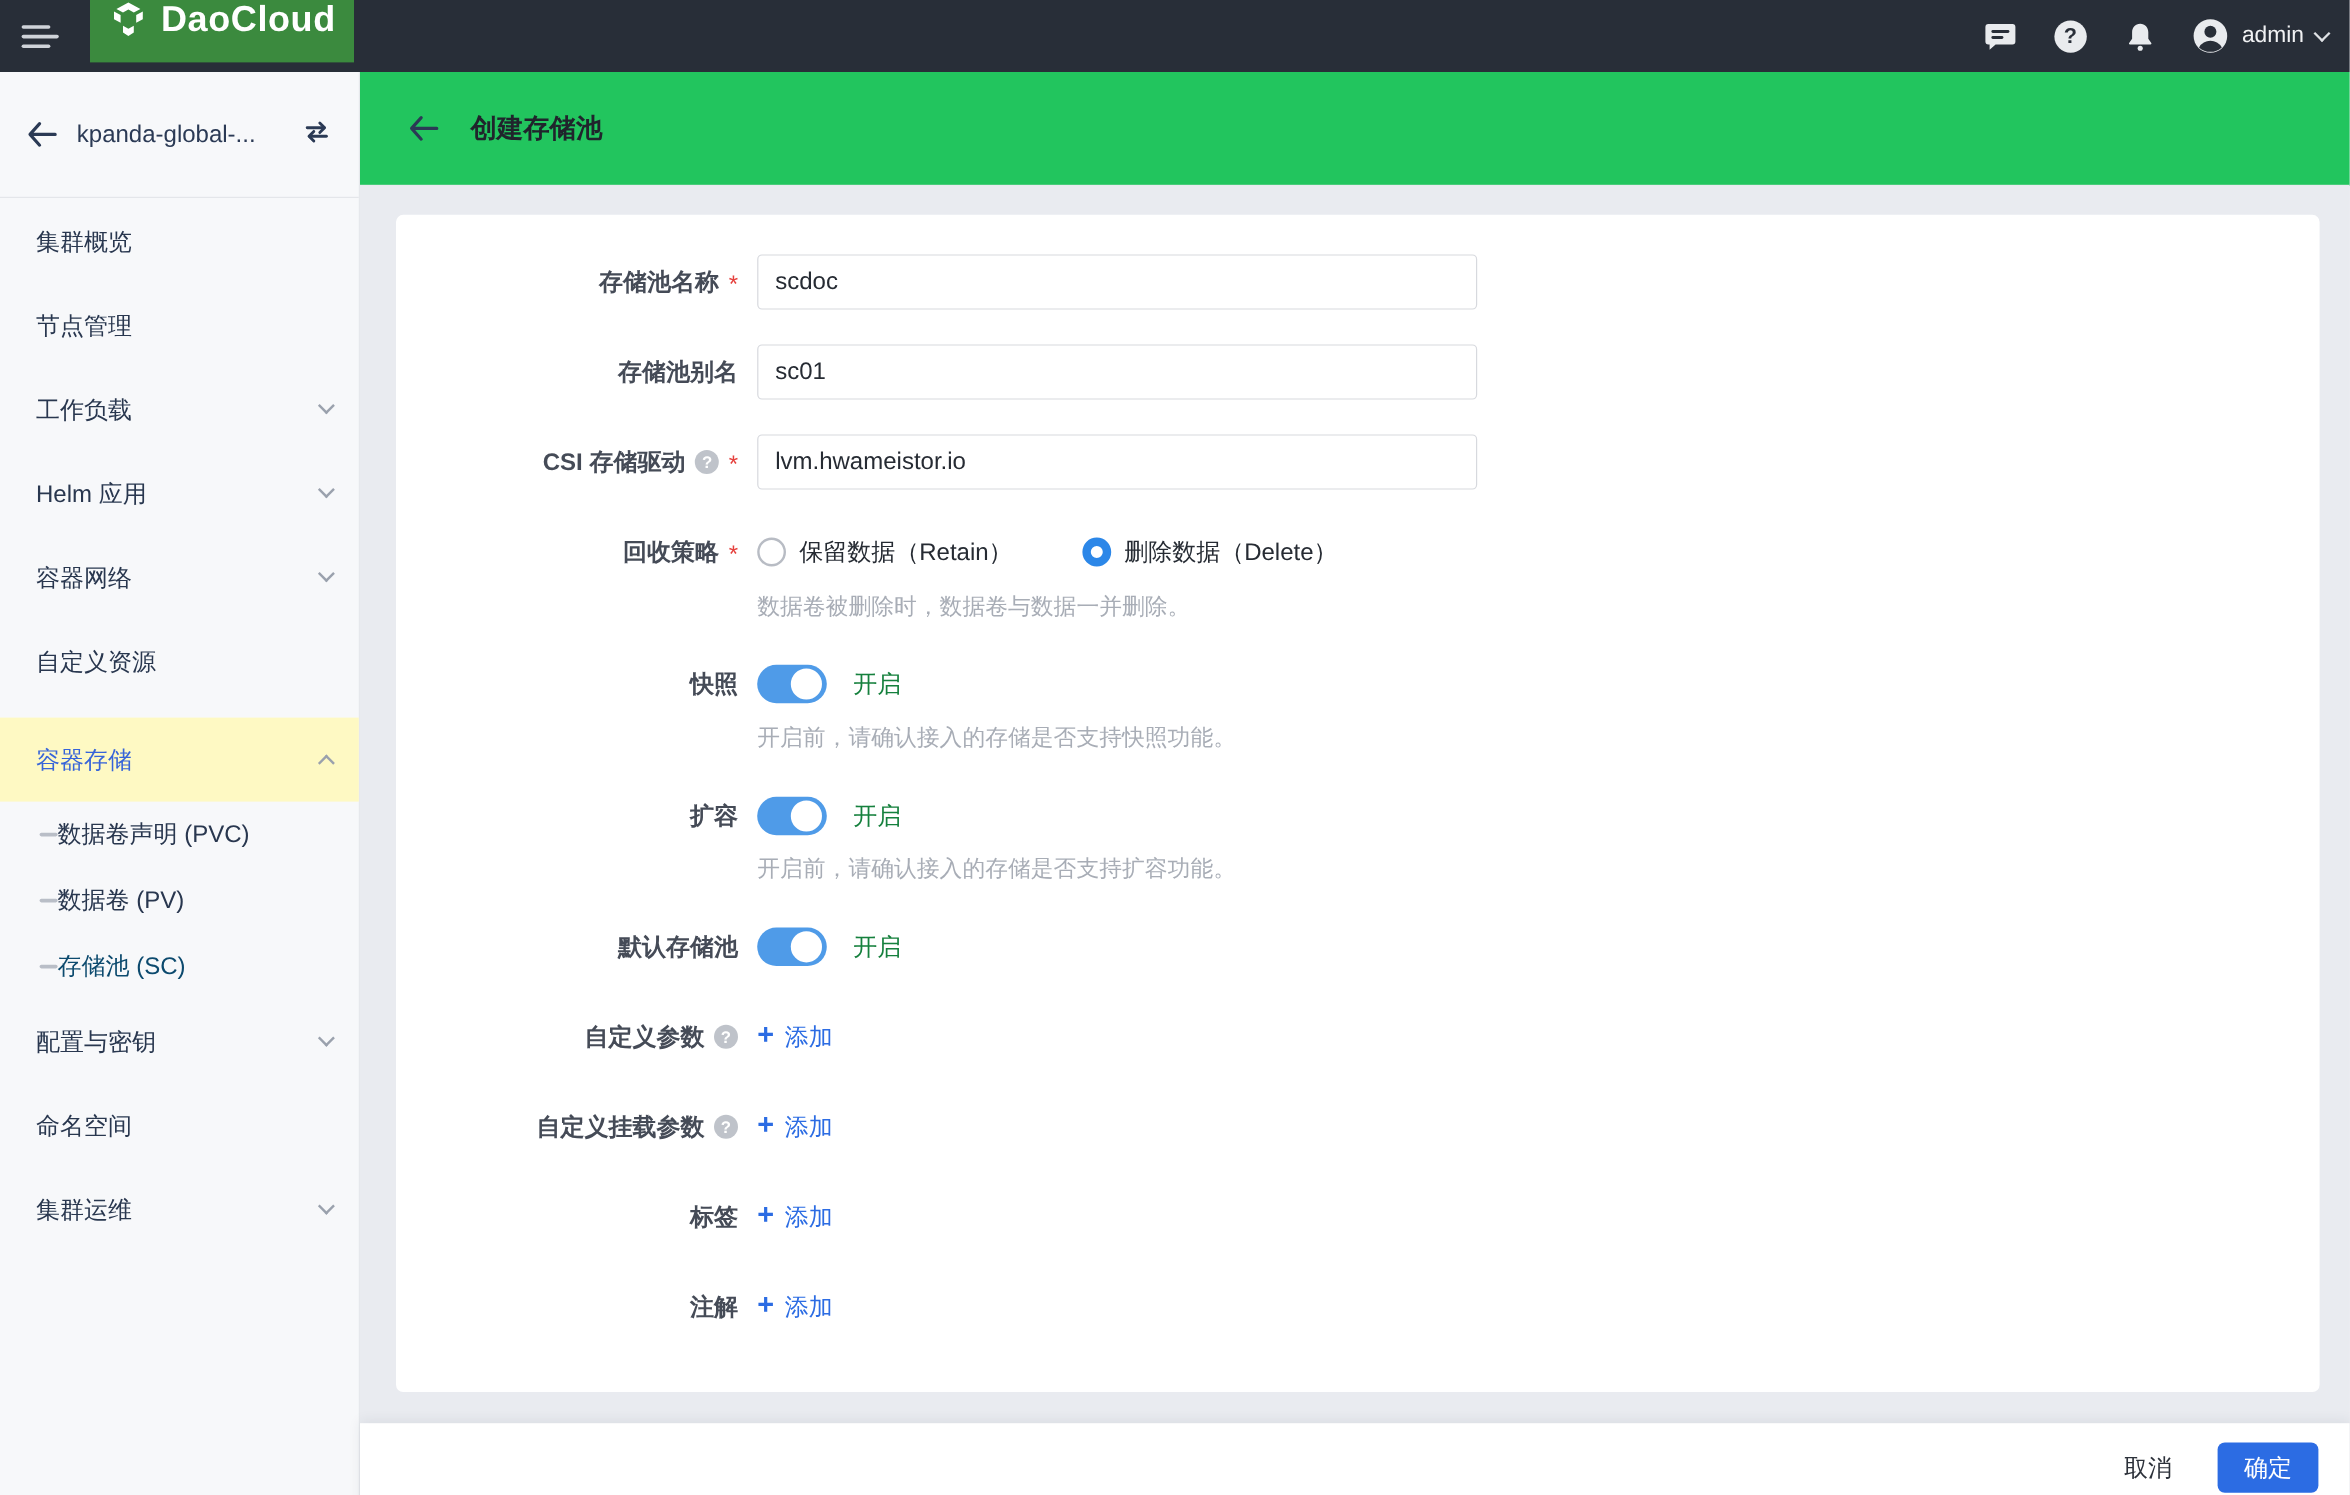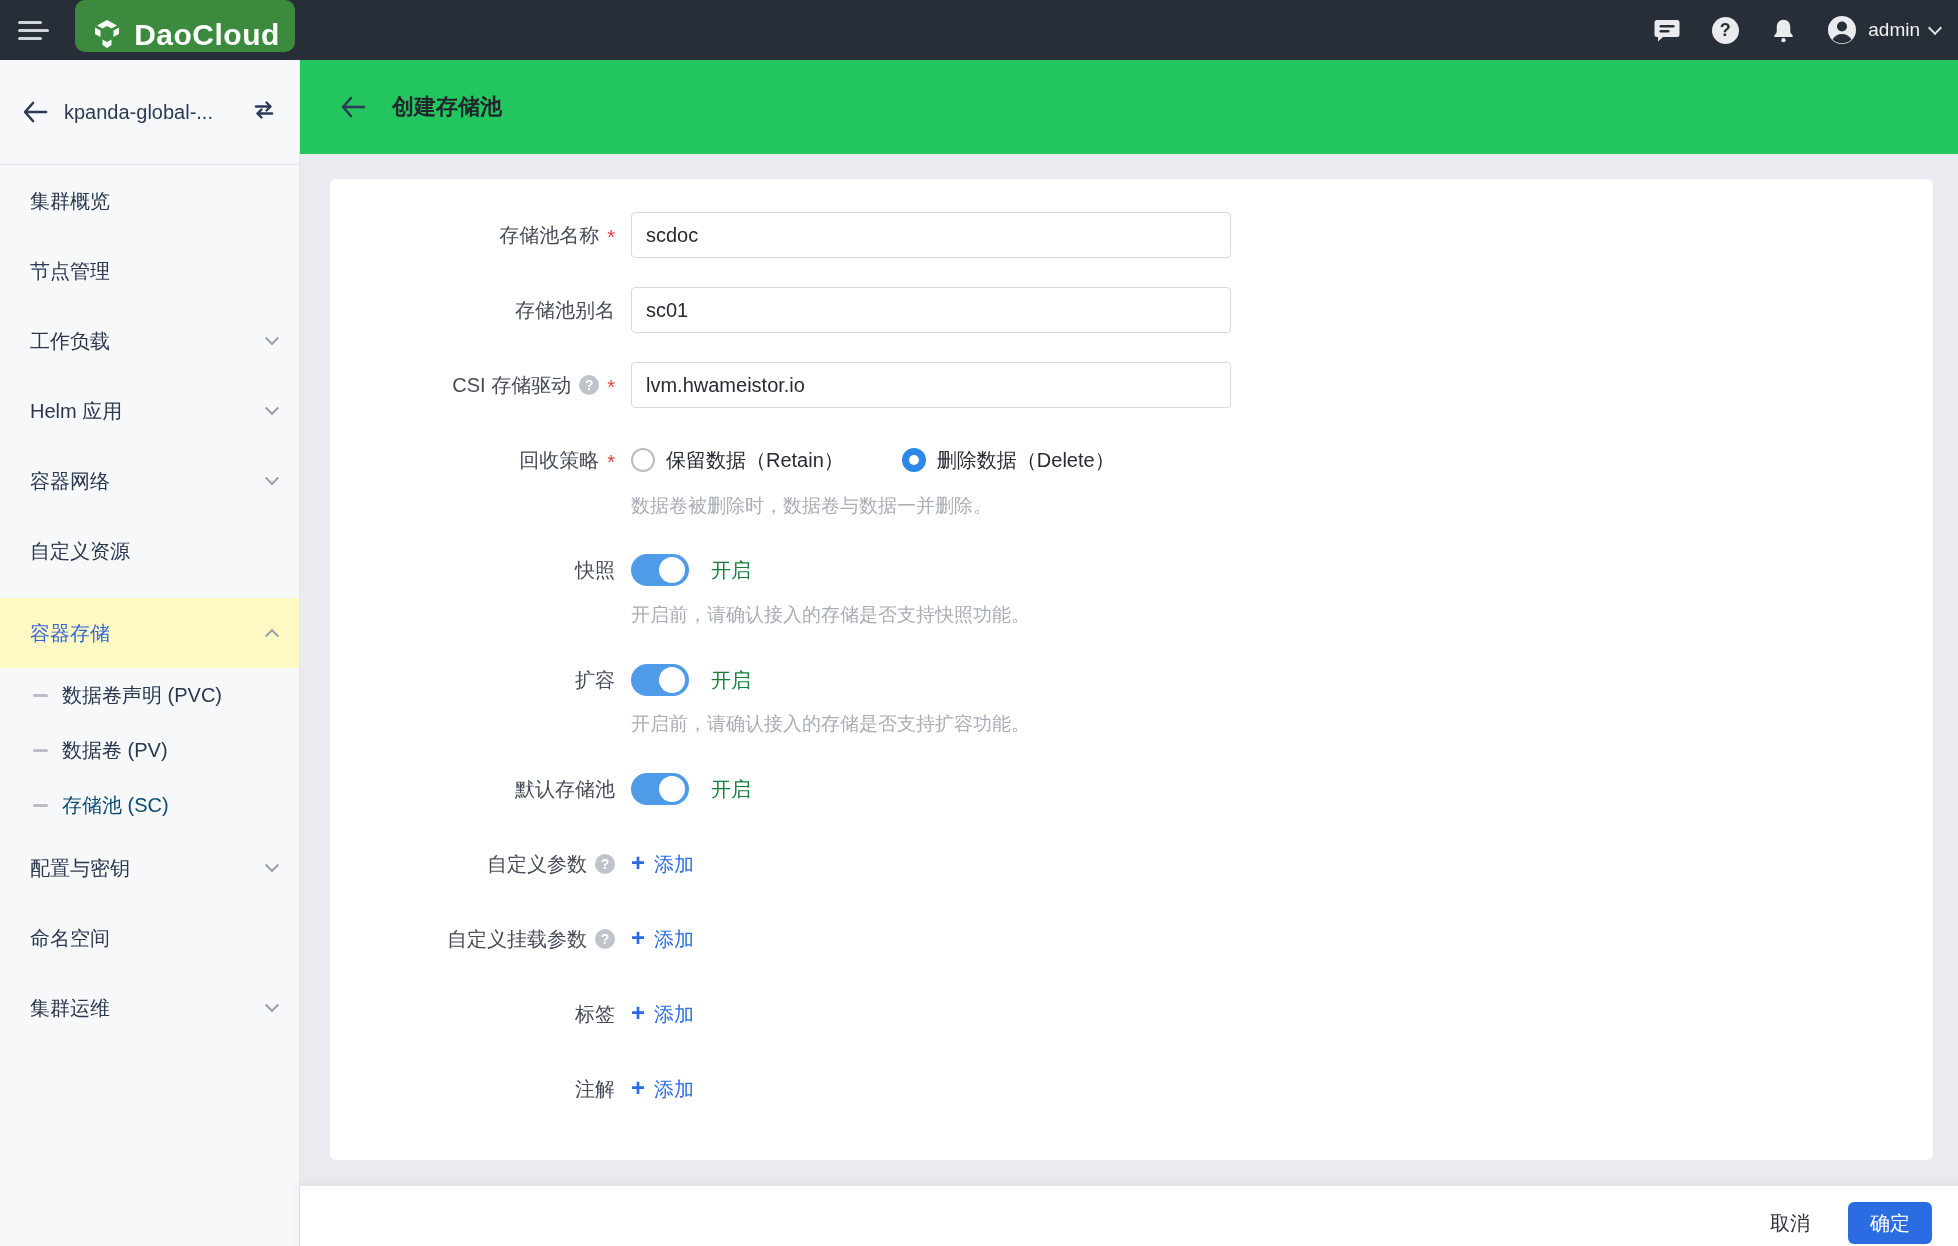--- a/index.html
+++ b/index.html
@@ -6,21 +6,21 @@
   html,body { width:1958px; height:1246px; overflow:hidden;
     font-family:"Liberation Sans","DejaVu Sans",sans-serif; background:#e9ebf0; }
 
   
   .topbar { position:absolute; left:0; top:0; width:1958px; height:60px; background:#282e38; z-index:30; }
   .hamburger { position:absolute; left:18px; top:14px; width:36px; height:32px; display:flex;
     flex-direction:column; justify-content:center; gap:5px; cursor:pointer; }
   .hamburger i { display:block; height:3px; border-radius:2px; background:#cfd3d9; }
   .hamburger i:nth-child(1){ width:24px; } .hamburger i:nth-child(2){ width:31px; } .hamburger i:nth-child(3){ width:24px; }
   .logo { position:absolute; left:75px; top:0; width:220px; height:52px; background:#3b8a3e;
-    display:flex; align-items:flex-end; justify-content:center; gap:10px;border-radius:10px; }
+    display:flex; align-items:flex-start; justify-content:center; gap:10px; }
   .logo-text { color:#fff; font-size:30px; font-weight:bold; letter-spacing:.5px; }
   .tb-right { position:absolute; right:18px; top:0; height:60px; display:flex; align-items:center; gap:28px; }
   .tb-ic { width:30px; height:30px; display:flex; align-items:center; justify-content:center; cursor:pointer; }
   .help-circle { width:27px; height:27px; border-radius:50%; background:#e9ebee; color:#282e38;
     display:flex; align-items:center; justify-content:center; font-size:18px; font-weight:bold; }
   .tb-user { display:flex; align-items:center; gap:10px; cursor:pointer; }
   .tb-user span { color:#f0f1f3; font-size:19px; }
   .chev-w { width:10px; height:10px; border-right:2px solid #dfe1e5; border-bottom:2px solid #dfe1e5;
     transform:rotate(45deg); margin-top:-4px; }
 
@@ -30,38 +30,38 @@
   .side-head { height:105px; border-bottom:1px solid #e4e6ea; display:flex; align-items:center; padding:0 22px; gap:16px; }
   .side-head .cluster { font-size:20px; font-weight:500; color:#2b3a55; flex:1; white-space:nowrap; overflow:hidden; }
   .side-menu { padding-top:1px; }
   .side-item { height:70px; display:flex; align-items:center; padding:0 22px 0 30px; cursor:pointer; }
   .side-item .lbl { font-size:20px; font-weight:500; color:#29374f; flex:1; }
   .side-item.active { background:#fef9c3;margin-top:12px; }
   .side-item.active .lbl { color:#3664d9; }
   .chev-g { width:10px; height:10px; border-right:2px solid #9aa1ad; border-bottom:2px solid #9aa1ad; }
   .chev-g.down { transform:rotate(45deg) translate(-2px,-2px); }
   .chev-g.up { transform:rotate(-135deg) translate(-2px,-2px); }
-  .side-sub { height:55px; display:flex; align-items:center; padding-left:33px; gap:14px; cursor:pointer; }
+  .side-sub { height:55px; display:flex; align-items:center; padding-left:33px; cursor:pointer; }
   .dash { width:15px; height:3px; border-radius:2px; background:#b9bec7; }
   .side-sub .lbl { font-size:20px; font-weight:500; color:#29374f; }
   .side-sub.active .lbl { color:#0c4a6e; }
 
   
   .page-head { position:absolute; left:300px; top:60px; width:1658px; height:95px; background:#22c55e;
     display:flex; align-items:center; padding-left:40px; gap:26px; border-bottom:1px solid #e8eaee; z-index:10; }
   .page-title { font-size:22px; font-weight:bold; color:#20242c; }
   .back-btn { width:26px; height:26px; display:flex; align-items:center; justify-content:center; cursor:pointer; }
 
   
   .content { position:absolute; left:300px; top:155px; width:1658px; height:1091px; background:#e9ebf0; }
   .card { position:absolute; left:30px; top:24px; width:1603px; height:981px; background:#fff; border-radius:6px; }
   .frow { position:absolute; left:0; width:100%; height:46px; display:flex; align-items:center; }
   .lblcell { position:absolute; left:0; top:0; height:46px; width:285px; display:flex; align-items:center;
     justify-content:flex-end; gap:8px; }
-  .flabel { font-size:20px; color:#454b57; white-space:nowrap; }
+  .flabel { font-size:20px; color:#454b57; white-space:nowrap;font-weight:bold; }
   .star { color:#e5403d; font-size:20px; margin-top:4px; }
   .qicon { width:20px; height:20px; border-radius:50%; background:#bfc3ca; color:#fff; font-size:14px;
     font-weight:bold; display:flex; align-items:center; justify-content:center; cursor:pointer; }
   .fctrl { position:absolute; left:301px; top:0; height:46px; display:flex; align-items:center; }
   .tinput { width:600px; height:46px; border:1px solid #d7d9de; border-radius:4px; padding:0 14px;
     font-size:20px; color:#262b33; font-family:inherit; background:#fff; outline:none; }
   .hintrow { position:absolute; left:301px; font-size:19px; color:#a8adb6; white-space:nowrap; }
   .radio-opt { display:flex; align-items:center; gap:11px; cursor:pointer; }
   .radio { width:24px; height:24px; border-radius:50%; border:2px solid #b8bcc4; background:#fff; flex:none; }
   .radio.sel { border:7px solid #2c87e8; }

